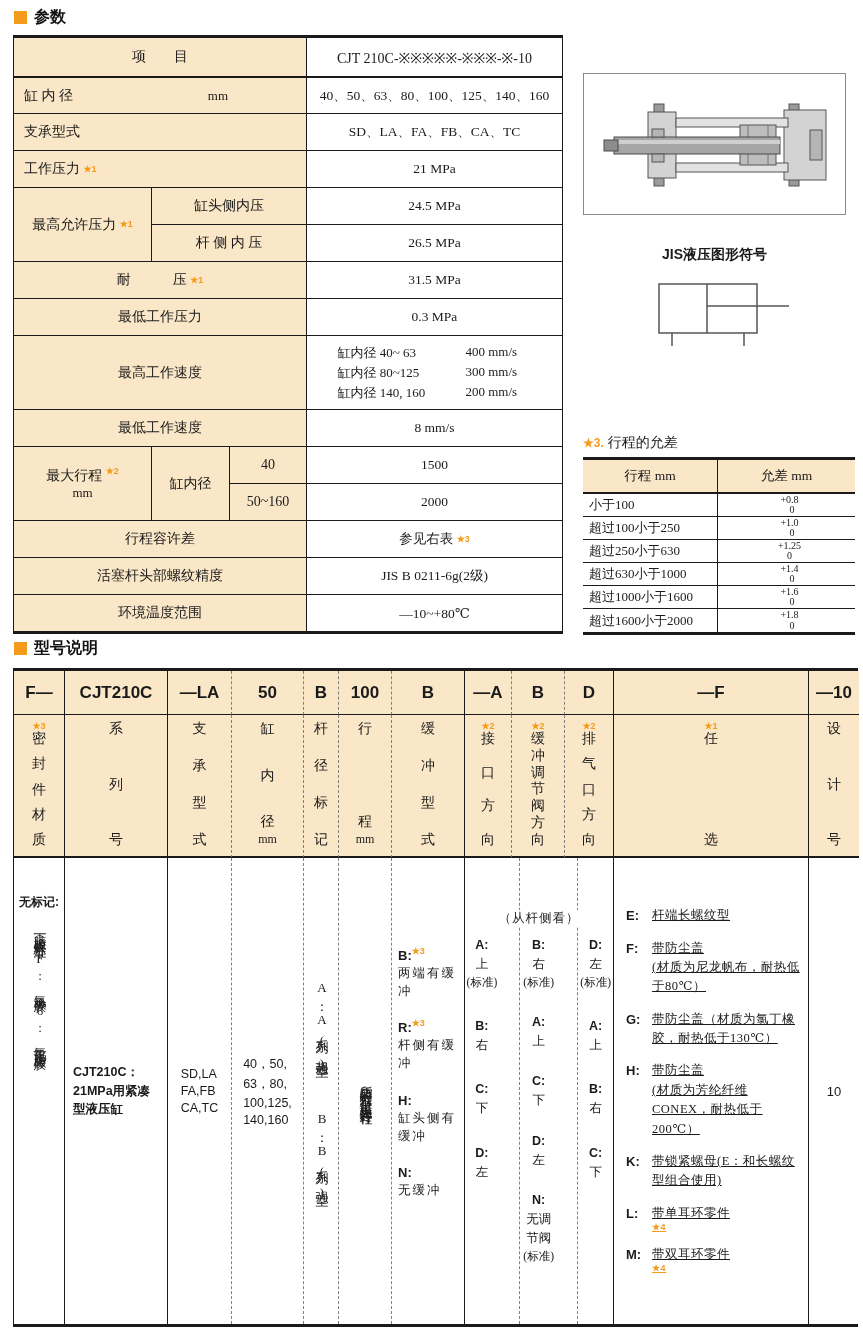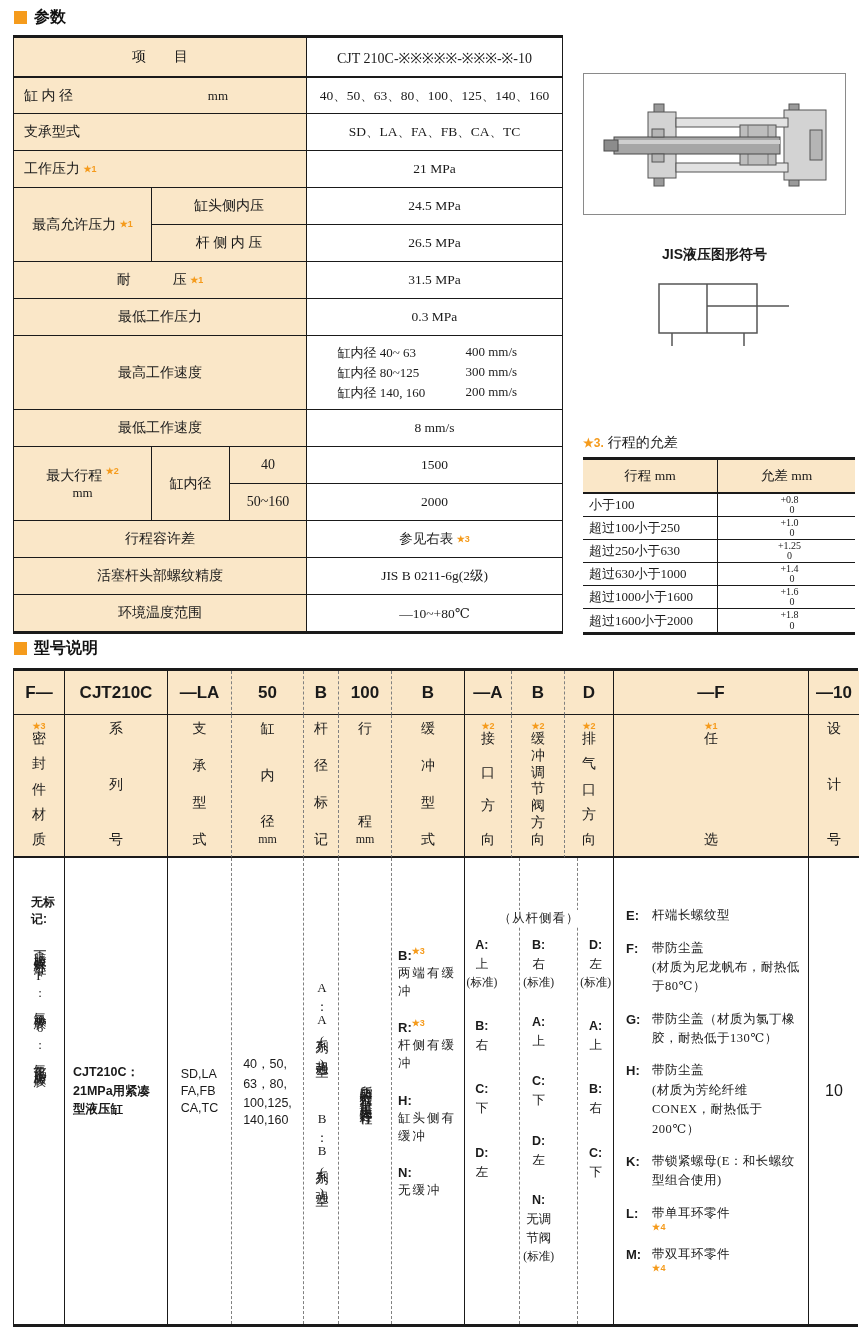--- a/index.html
+++ b/index.html
@@ -64,21 +64,21 @@
          padding:7px 0 9px;border-bottom:2px solid var(--ink);font-size:14px;}
   .lst{margin-bottom:1px;}
   .vchars{flex:1;display:flex;flex-direction:column;justify-content:space-between;align-items:center;line-height:1;}
   .lunit{font-size:12px;margin-top:3px;}
   .bcell{height:466px;background:#fff;position:relative;}
   .bsolid{border-left:1px solid var(--ink);}
   .bdash{border-left:1px dashed var(--dash);}
   .vtext{writing-mode:vertical-rl;text-orientation:upright;letter-spacing:2px;line-height:1.15;font-size:13px;}
   
   .seal-cell{display:flex;flex-direction:column;align-items:center;padding-top:36px;gap:12px;}
-  .no-mark{font-size:12px;font-family:"Liberation Sans",sans-serif;font-weight:bold;align-self:flex-start;padding-left:5px;margin-left:12px;}
+  .no-mark{font-size:12px;font-family:"Liberation Sans",sans-serif;font-weight:bold;align-self:flex-start;padding-left:5px;}
   .center-col{display:flex;flex-direction:column;align-items:center;justify-content:center;height:100%;}
   .series-text{width:86px;font-family:"Liberation Sans",sans-serif;font-weight:700;font-size:12.5px;line-height:1.5;text-align:left;}
   .lines-col{display:flex;flex-direction:column;gap:3px;font-family:"Liberation Sans",sans-serif;font-size:12.5px;text-align:left;}
   .rod-col{display:flex;flex-direction:column;align-items:center;justify-content:center;height:100%;gap:38px;}
   .cush-list{display:flex;flex-direction:column;gap:18px;padding-top:88px;align-items:center;}
   .cush-item{width:60px;text-align:left;}
   .cush-item .code{font-family:"Liberation Sans",sans-serif;font-weight:bold;font-size:13px;}
   .cush-item .desc{font-size:12.5px;letter-spacing:2px;line-height:1.45;}
   .dirwrap{display:flex;height:100%;position:relative;gap:20px;}
   .dircol{display:flex;flex-direction:column;align-items:center;padding-top:78px;gap:26px;font-size:12.5px;}
@@ -86,23 +86,23 @@
   .dir-item{text-align:center;line-height:1.5;}
   .dir-item .code{font-family:"Liberation Sans",sans-serif;font-weight:bold;font-size:12.5px;display:block;}
   .dir-item .val{display:block;}
   .dir-item .std{display:block;font-size:11.5px;text-align:center;}
   .dir-item .wrapval{display:block;width:34px;margin:0 auto;}
   .view-note{position:absolute;top:52px;left:0;right:0;text-align:center;font-size:12.5px;background:#fff;z-index:2;letter-spacing:1px;}
   .opt-list{display:flex;flex-direction:column;gap:13px;padding:48px 8px 0 12px;}
   .opt{display:flex;gap:5px;text-align:left;}
   .opt .code{min-width:21px;font-family:"Liberation Sans",sans-serif;font-weight:bold;font-size:13px;line-height:1.5;}
   .opt .desc{font-size:12.5px;line-height:1.55;letter-spacing:0.5px;flex:1;}
-  .opt .desc span{display:block;}
+  .opt .desc span{display:block;text-decoration:underline;}
   .design-cell{display:flex;align-items:center;justify-content:center;height:100%;
-               font-family:"Liberation Sans",sans-serif;font-size:16px;}
+               font-family:"Liberation Sans",sans-serif;font-size:13px;}
 </style>
 </head>
 <body>
 
 <div class="page">
 
   <div class="abs sec-title" style="left:14px;top:7px;">
     <span class="sq"></span>
     <span>参数</span>
   </div>

